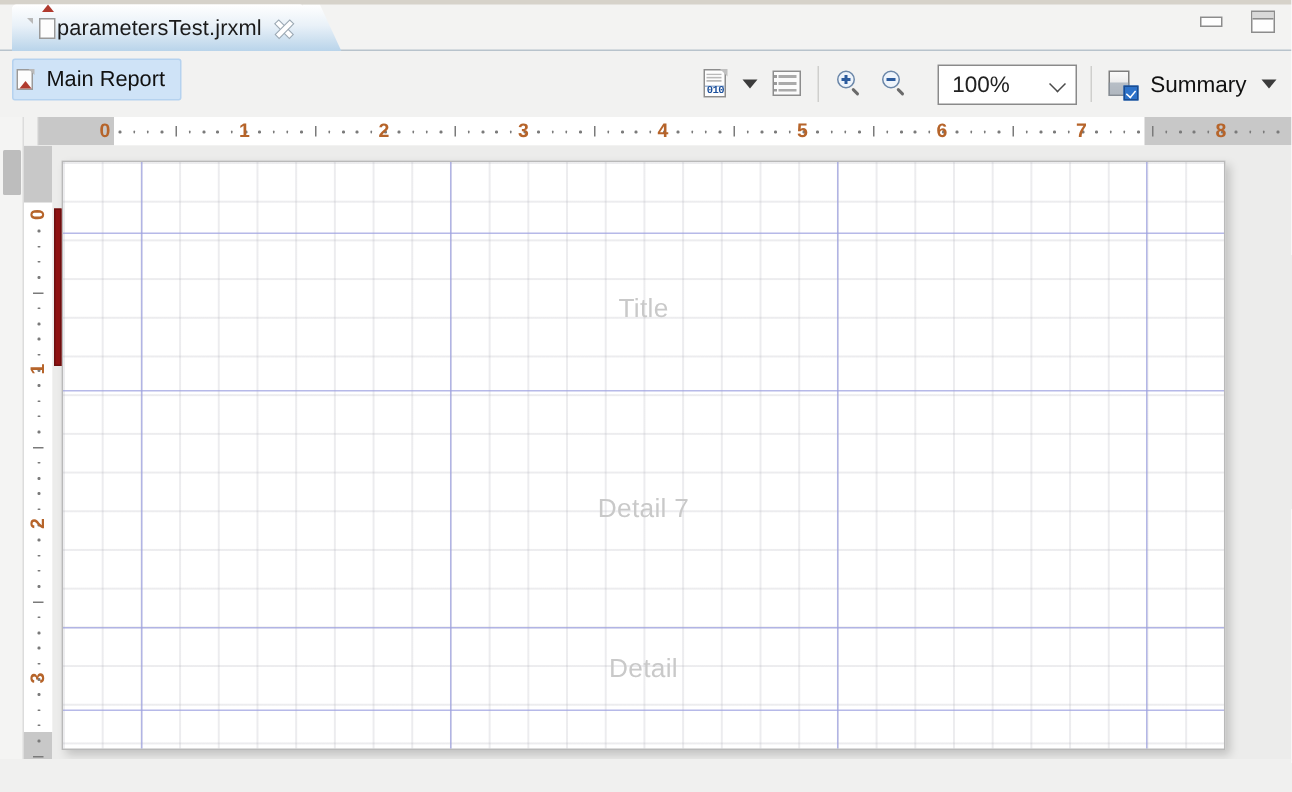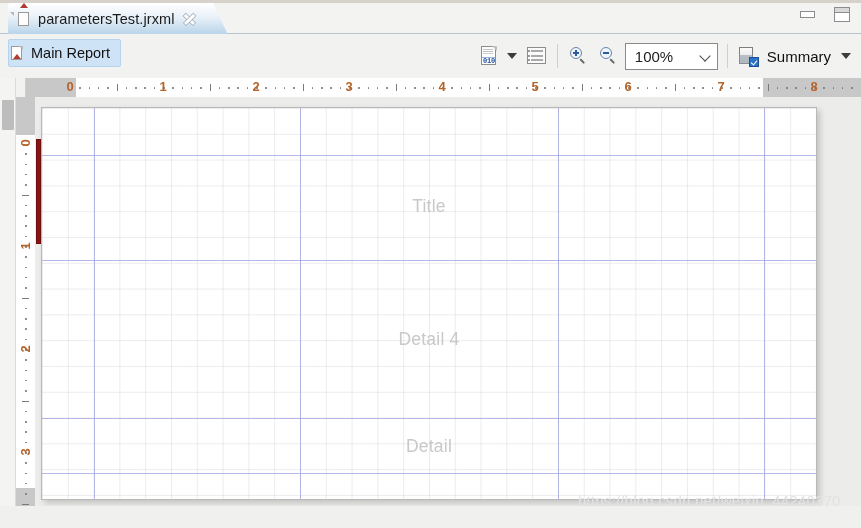--- a/index.html
+++ b/index.html
@@ -31,20 +31,21 @@
   }
   .tab {
     position: absolute; left: 8px; top: 3px;
     height: 31px;
     padding: 0 6px 0 8px;
     display: flex; align-items: center;
     background: linear-gradient(to bottom, #ffffff 0%, #e9f1f8 45%, #b9d4ea 100%);
     border-top-left-radius: 3px;
     border-top-right-radius: 2px;
     box-shadow: inset 0 1px 0 rgba(255,255,255,.8);
+    text-align: center;
   }
   .tab::after {
     content: "";
     position: absolute; right: -26px; top: 0;
     width: 26px; height: 31px;
     background: linear-gradient(to bottom, #ffffff 0%, #e9f1f8 45%, #b9d4ea 100%);
     clip-path: polygon(0 0, 45% 0, 100% 100%, 0 100%);
   }
   .tab-icon {
     width: 16px; height: 16px; margin-right: 6px;
@@ -186,21 +187,21 @@
   }
   .ico-mag .sign, .ico-mag .sign2 {
     position: absolute; background: #2d5c9e;
   }
   .ico-mag .sign  { left: 5.8px; top: 7.3px; width: 6.5px; height: 1.8px; }
   .ico-mag .sign2 { left: 8.2px; top: 4.9px; width: 1.8px; height: 6.5px; }
 
   .zoom-combo {
     display: flex; align-items: center;
     width: 93px; height: 27px;
-    margin-left: 6px;
+    margin-left: 18px;
     background: #ffffff;
     border: 1px solid #8a8a8a;
     padding: 0 6px 0 9px;
     cursor: pointer;
   }
   .zoom-value { font-size: 15px; color: #222; flex: 1; }
   .chevron {
     width: 11px; height: 11px; position: relative; flex: 0 0 auto;
   }
   .chevron::before {
@@ -607,23 +608,22 @@
       <div class="guide-v" style="left:258px;"></div>
       <div class="guide-v" style="left:516px;"></div>
       <div class="guide-v" style="left:722px;"></div>
 
       <div class="guide-h" style="top:47px;"></div>
       <div class="guide-h" style="top:152px;"></div>
       <div class="guide-h" style="top:310px;"></div>
       <div class="guide-h" style="top:365px;"></div>
 
       <span class="band-label" style="left:50%;top:98px;">Title</span>
-      <span class="band-label" style="left:50%;top:231px;">Detail 4</span>
+      <span class="band-label" style="left:50%;top:231px;">Detail 7</span>
       <span class="band-label" style="left:50%;top:338px;">Detail</span>
     </div>
 
     <div class="band-marker" style="top:42px;height:105px;"></div>
   </div>
 
-  <div class="watermark">https://blog.csdn.net/weixin_44240370</div>
   <div class="bottom-strip"></div>
 
 </div>
 
 </body></html>

